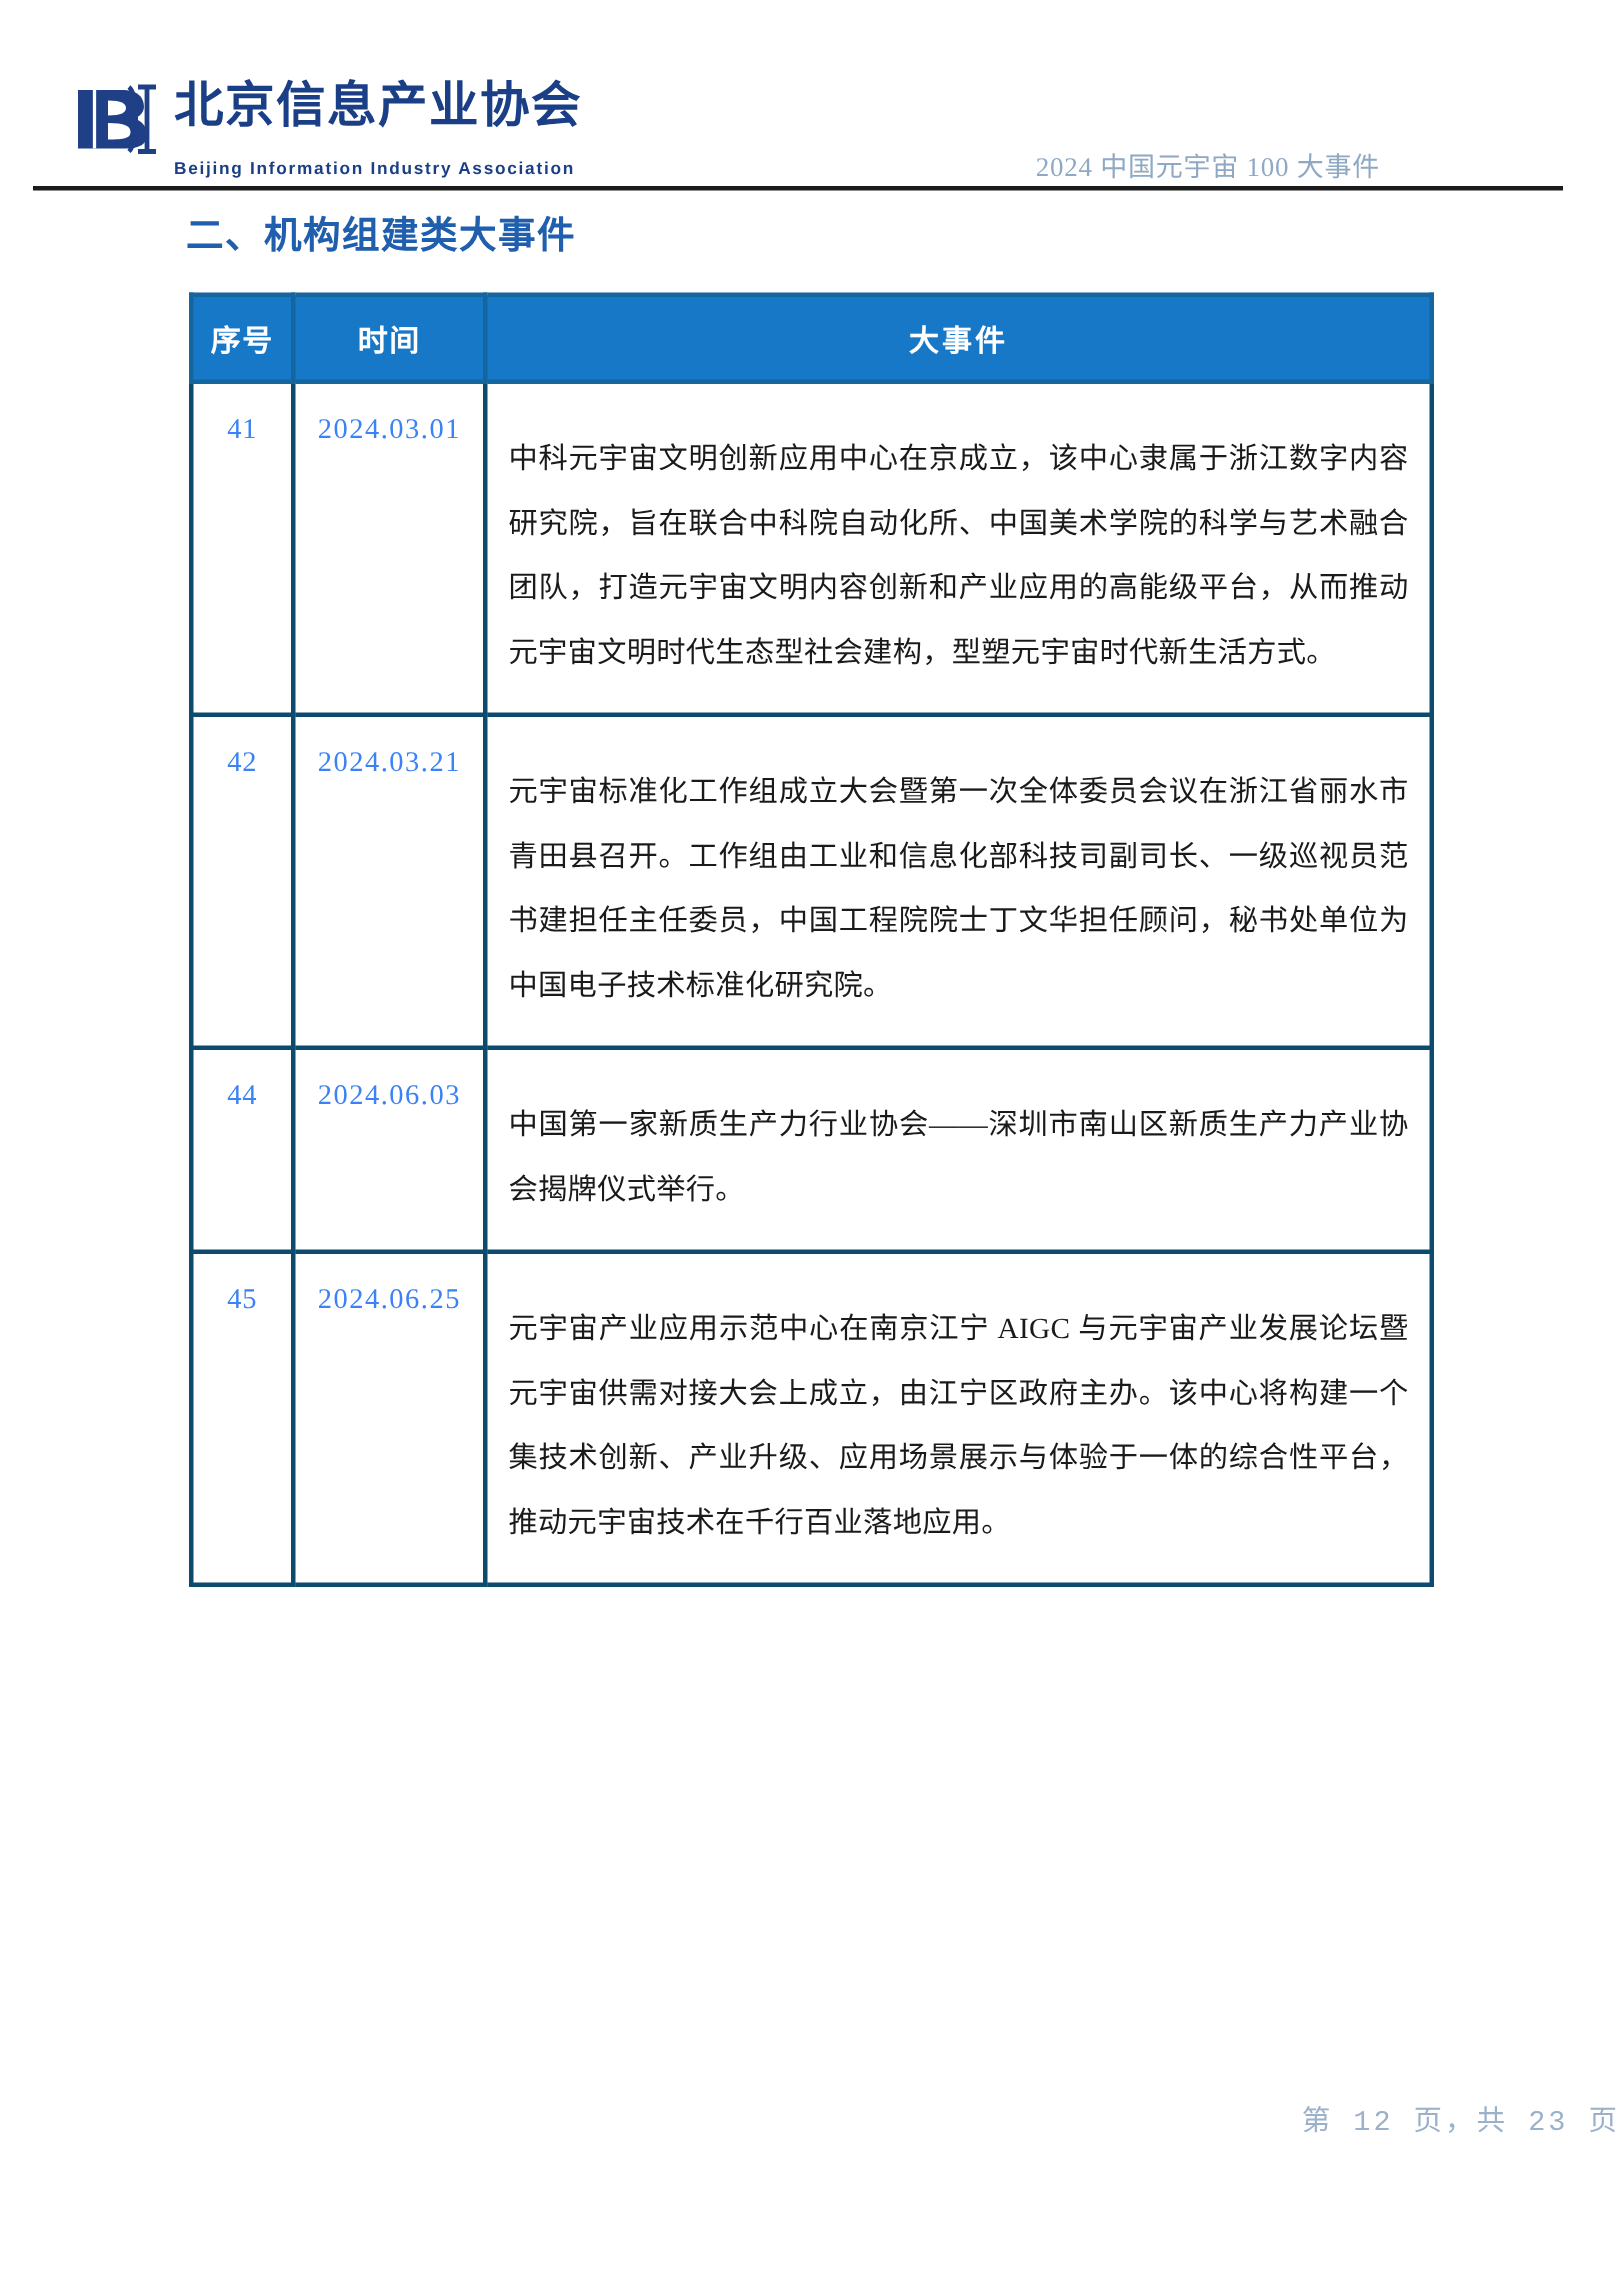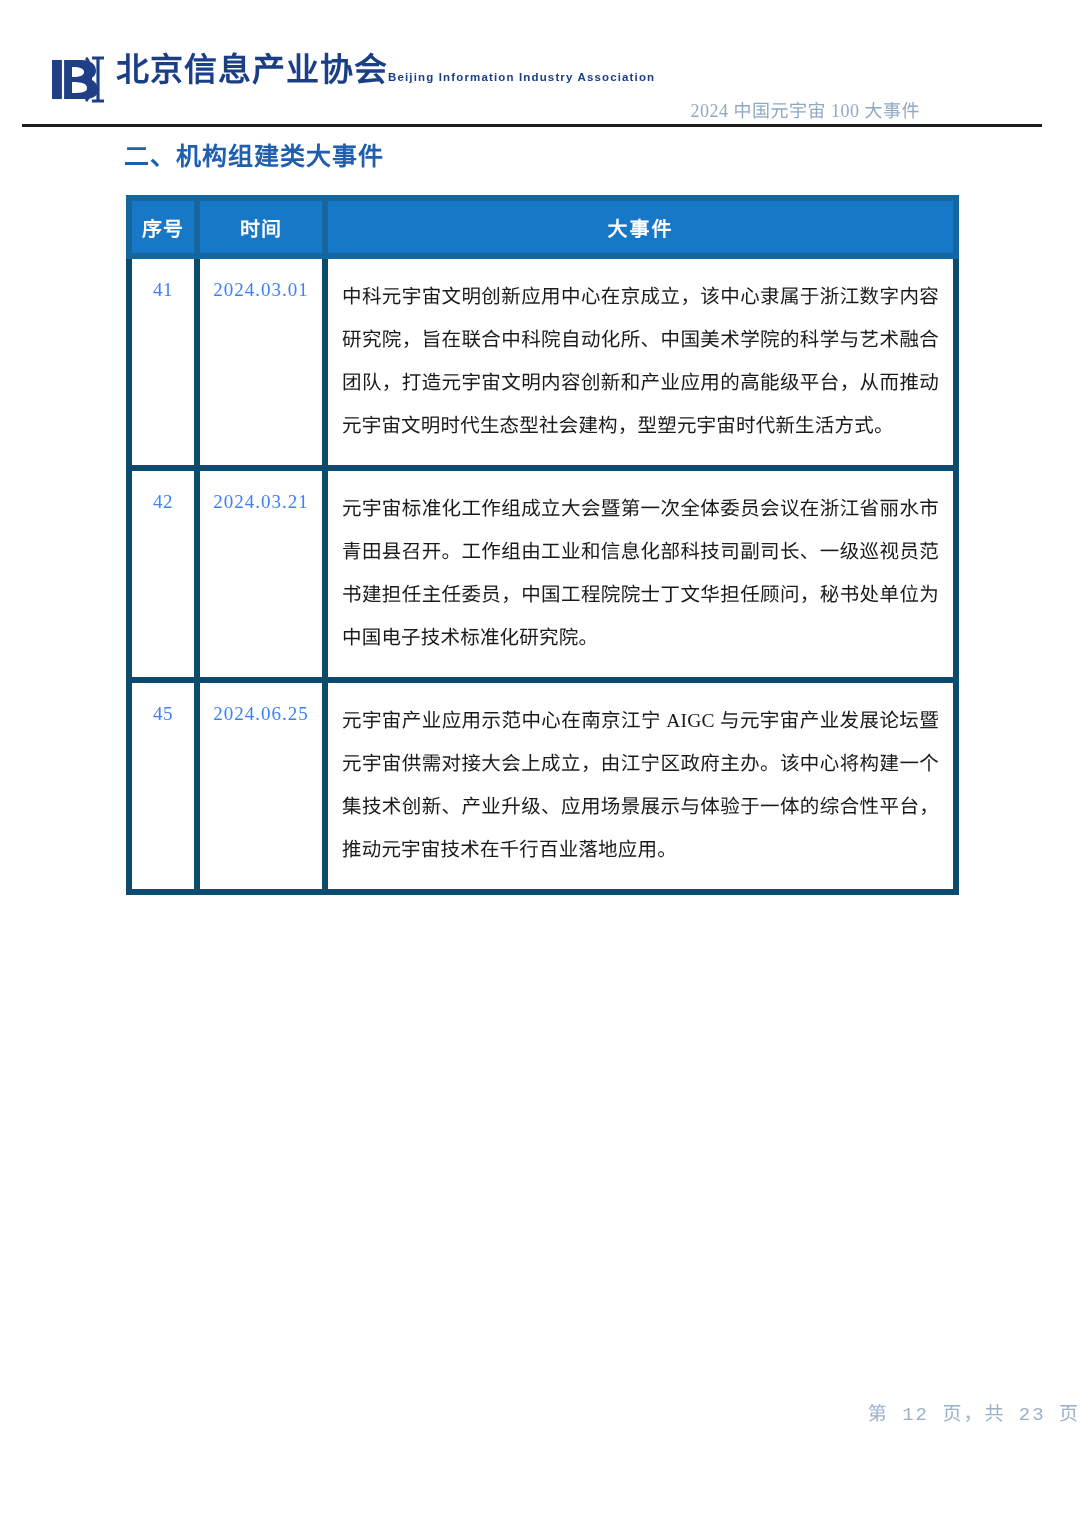--- a/index.html
+++ b/index.html
@@ -38,21 +38,21 @@
   .logo-mark {
     width: 58px;
     height: 50px;
     flex: 0 0 58px;
     margin-top: 2px;
   }
 
   .logo-text {
     margin-left: 10px;
     display: flex;
-    flex-direction: row;
+    flex-direction: column;
     justify-content: flex-start;
   }
 
   .logo-cn {
     font-family: "Liberation Sans", "DejaVu Sans", sans-serif;
     font-size: 33px;
     font-weight: bold;
     color: #1a3f86;
     letter-spacing: 1px;
     line-height: 36px;
@@ -112,21 +112,21 @@
     border-collapse: collapse;
     table-layout: fixed;
   }
 
   .events-table col.c-idx  { width: 68px; }
   .events-table col.c-date { width: 128px; }
   .events-table col.c-evt  { width: 631px; }
 
   .events-table th,
   .events-table td {
-    border: 6px solid #0c4a6e;
+    border: 3px solid #0c4a6e;
     vertical-align: top;
   }
 
   .events-table thead th {
     background: #1878c8;
     color: #ffffff;
     font-family: "Liberation Sans", "DejaVu Sans", sans-serif;
     font-weight: bold;
     font-size: 20px;
     height: 58px;
@@ -148,21 +148,21 @@
     letter-spacing: 0.5px;
   }
 
   .events-table td.cell-date { letter-spacing: 1px; margin-top: 16px; }
 
   .events-table td.cell-event {
     font-family: "Liberation Serif", "DejaVu Serif", serif;
     font-size: 19.5px;
     color: #1a1a1a;
     line-height: 43px;
-    padding: 16px 14px 18px 14px;
+    padding: 29px 14px 18px 14px;
     text-align: justify;
     text-justify: inter-ideograph;
     letter-spacing: 0.2px;
   }
 
   
   .page-footer {
     position: absolute;
     left: 0;
     top: 1398px;
@@ -223,20 +223,25 @@
         <td class="cell-idx">41</td>
         <td class="cell-date">2024.03.01</td>
         <td class="cell-event">中科元宇宙文明创新应用中心在京成立，该中心隶属于浙江数字内容研究院，旨在联合中科院自动化所、中国美术学院的科学与艺术融合团队，打造元宇宙文明内容创新和产业应用的高能级平台，从而推动元宇宙文明时代生态型社会建构，型塑元宇宙时代新生活方式。</td>
       </tr>
       <tr>
         <td class="cell-idx">42</td>
         <td class="cell-date">2024.03.21</td>
         <td class="cell-event">元宇宙标准化工作组成立大会暨第一次全体委员会议在浙江省丽水市青田县召开。工作组由工业和信息化部科技司副司长、一级巡视员范书建担任主任委员，中国工程院院士丁文华担任顾问，秘书处单位为中国电子技术标准化研究院。</td>
       </tr>
       <tr>
+        <td class="cell-idx">44</td>
+        <td class="cell-date">2024.06.03</td>
+        <td class="cell-event">中国第一家新质生产力行业协会——深圳市南山区新质生产力产业协会揭牌仪式举行。</td>
+      </tr>
+      <tr>
         <td class="cell-idx">45</td>
         <td class="cell-date">2024.06.25</td>
         <td class="cell-event">元宇宙产业应用示范中心在南京江宁 AIGC  与元宇宙产业发展论坛暨元宇宙供需对接大会上成立，由江宁区政府主办。该中心将构建一个集技术创新、产业升级、应用场景展示与体验于一体的综合性平台，推动元宇宙技术在千行百业落地应用。</td>
       </tr>
     </tbody>
   </table>
 
   <div class="page-footer">第 12 页，共 23 页</div>
 
 </div>

